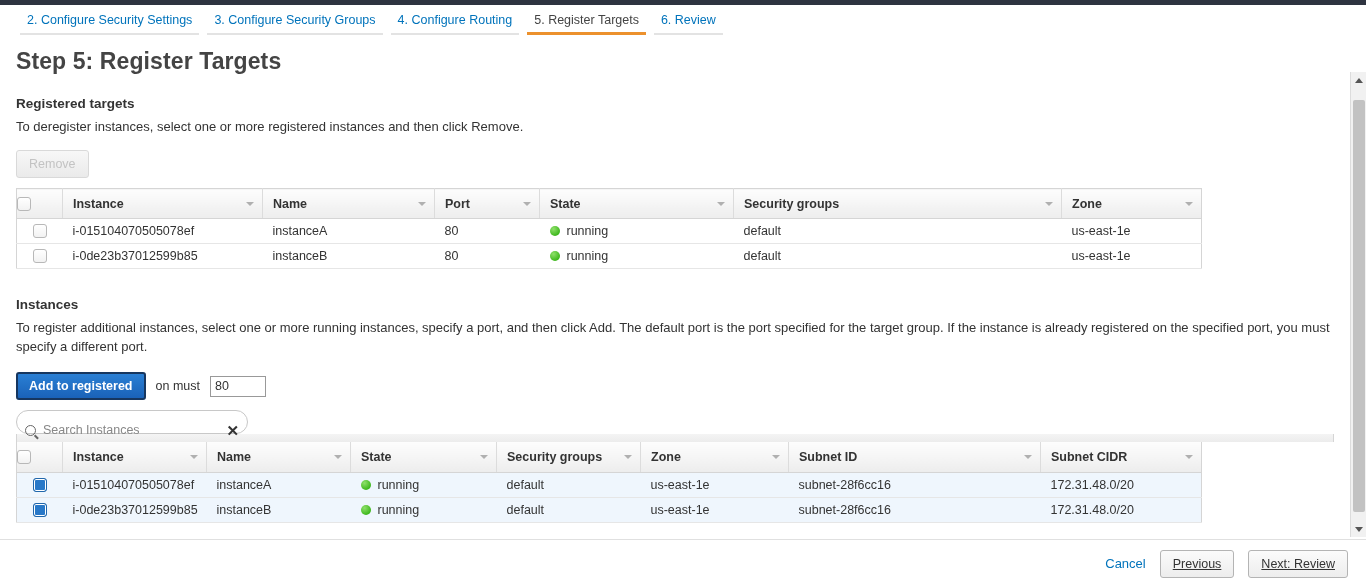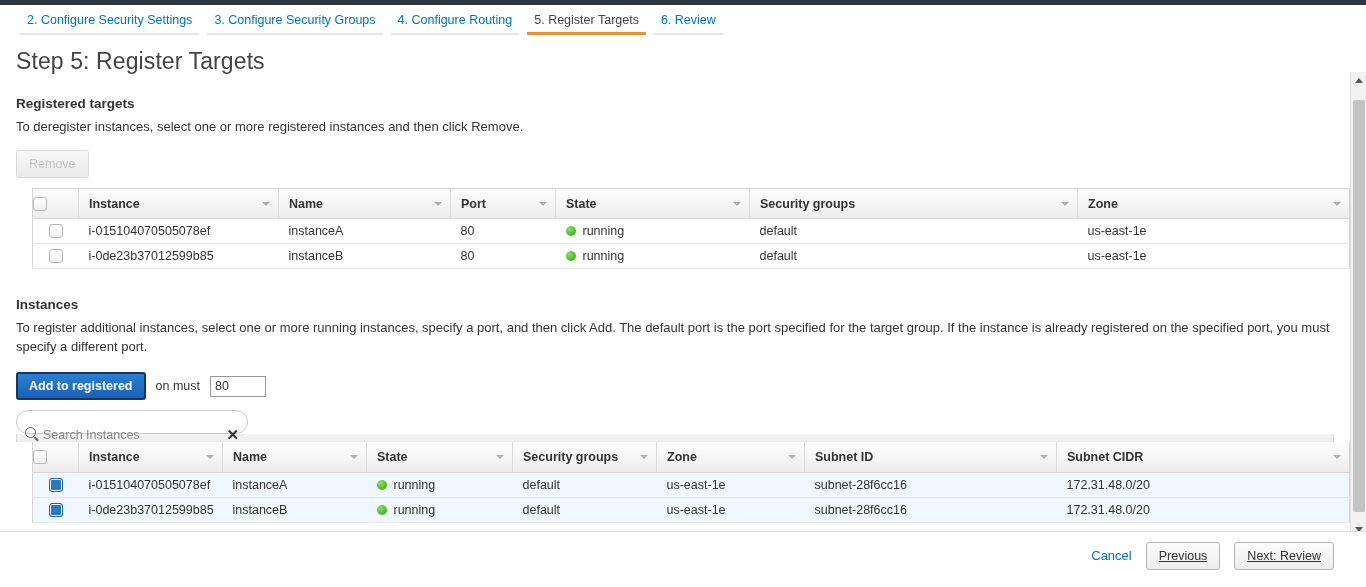--- a/index.html
+++ b/index.html
@@ -36,21 +36,21 @@
   .wz-tab .wz-underline {
     position: absolute; left: 4px; right: 4px; bottom: 0; height: 2px;
     background: #e3e3e3;
   }
   .wz-tab.active { color: #444444; font-weight: normal; }
   .wz-tab.active .wz-underline { background: #ec912d; height: 3px; }
 
   
   .page-title {
     position: absolute; top: 48px; left: 16px;
-    font-size: 23px; font-weight: normal; color: #444444;
+    font-size: 23px; font-weight: bold; color: #444444;
     letter-spacing: 0.1px;
   }
 
   
   .content {
     position: absolute; top: 96px; left: 0; width: 1350px; height: 453px;
     background: #fff;
   }
 
   .sec-head {
@@ -76,21 +76,21 @@
   }
   .btn-primary {
     background: linear-gradient(#2a7fd4, #1a62b8);
     border: 2px solid #16365f; color: #ffffff; font-weight: bold;
     padding: 5px 11px;
   }
   .link-btn { color: #0073bb; font-size: 13px; cursor: pointer; }
 
   
   .tbl {
-    width: 1318px; margin-left: 32px;
+    width: 1186px; margin-left: 16px;
     border: 1px solid #d5d5d5; border-collapse: collapse;
     background: #fff; table-layout: fixed;
   }
   .tbl thead th {
     background: linear-gradient(#fdfdfd, #ededed);
     border-bottom: 1px solid #d5d5d5;
     height: 30px; padding: 0 0 0 10px;
     font-size: 12.5px; font-weight: bold; color: #333;
     text-align: left; position: relative;
     vertical-align: middle;
@@ -125,21 +125,21 @@
   .dot {
     width: 10px; height: 10px; border-radius: 50%;
     background: radial-gradient(circle at 35% 30%, #8ee06a, #3fb81e 70%);
     display: inline-block;
   }
 
   
   .search-pill {
     width: 232px; height: 24px; border: 1px solid #c8c8c8;
     border-radius: 12px; background: #fff;
-    display: flex; align-items: flex-start; padding: 16px 8px 0 8px;
+    display: flex; align-items: center; padding: 16px 8px 0 8px;
     position: relative;
   }
   .search-pill .mag {
     width: 11px; height: 11px; border: 1.6px solid #666; border-radius: 50%;
     position: relative; flex: none; margin-right: 5px;
   }
   .search-pill .mag::after {
     content: ""; position: absolute; right: -4px; bottom: -3px;
     width: 5px; height: 1.6px; background: #666; transform: rotate(45deg);
   }
@@ -159,24 +159,24 @@
   }
 
   .port-input {
     width: 56px; height: 21px; border: 1px solid #999;
     font-size: 12.5px; padding: 0 4px; color: #333;
     font-family: "Liberation Sans", sans-serif; outline: none;
   }
 
   
   .footer {
-    position: absolute; left: 0; bottom: 8px; width: 1366px; height: 48px;
+    position: absolute; left: 0; bottom: 0; width: 1366px; height: 48px;
     border-top: 1px solid #e0e0e0; background: #fff;
     display: flex; align-items: center; justify-content: flex-end;
-    padding-right: 32px; gap: 14px;
+    padding-right: 18px; gap: 14px;
   }
 
   
   .scrollbar {
     position: absolute; top: 72px; right: 0; width: 16px; height: 465px;
     background: #f1f1f1; border-left: 1px solid #dcdcdc;
   }
   .sb-arrow {
     position: absolute; left: 0; width: 16px; height: 16px;
     background: #f1f1f1; display: flex; align-items: center; justify-content: center;

